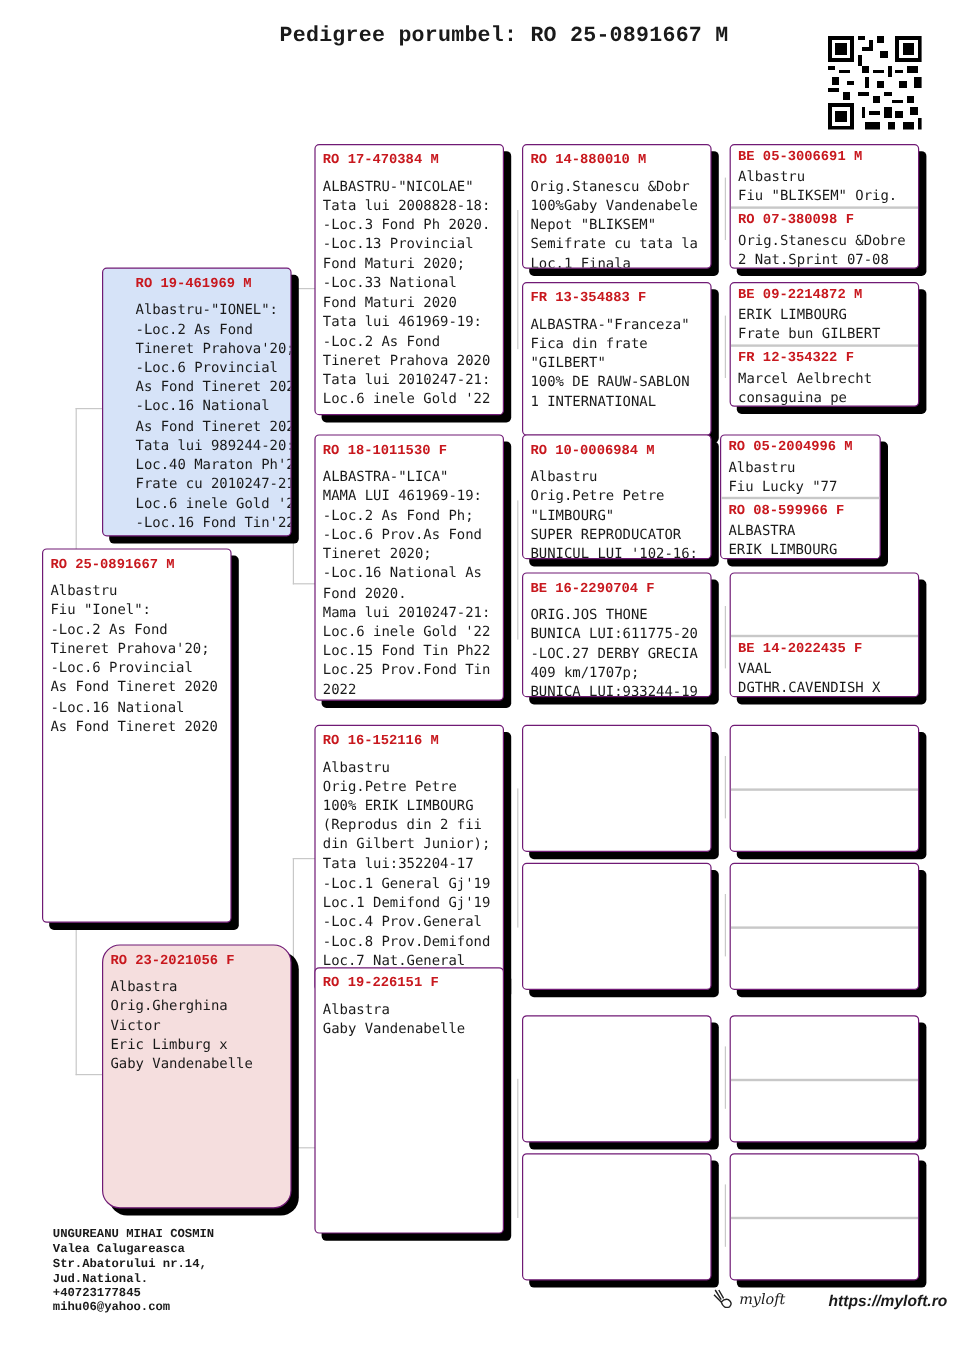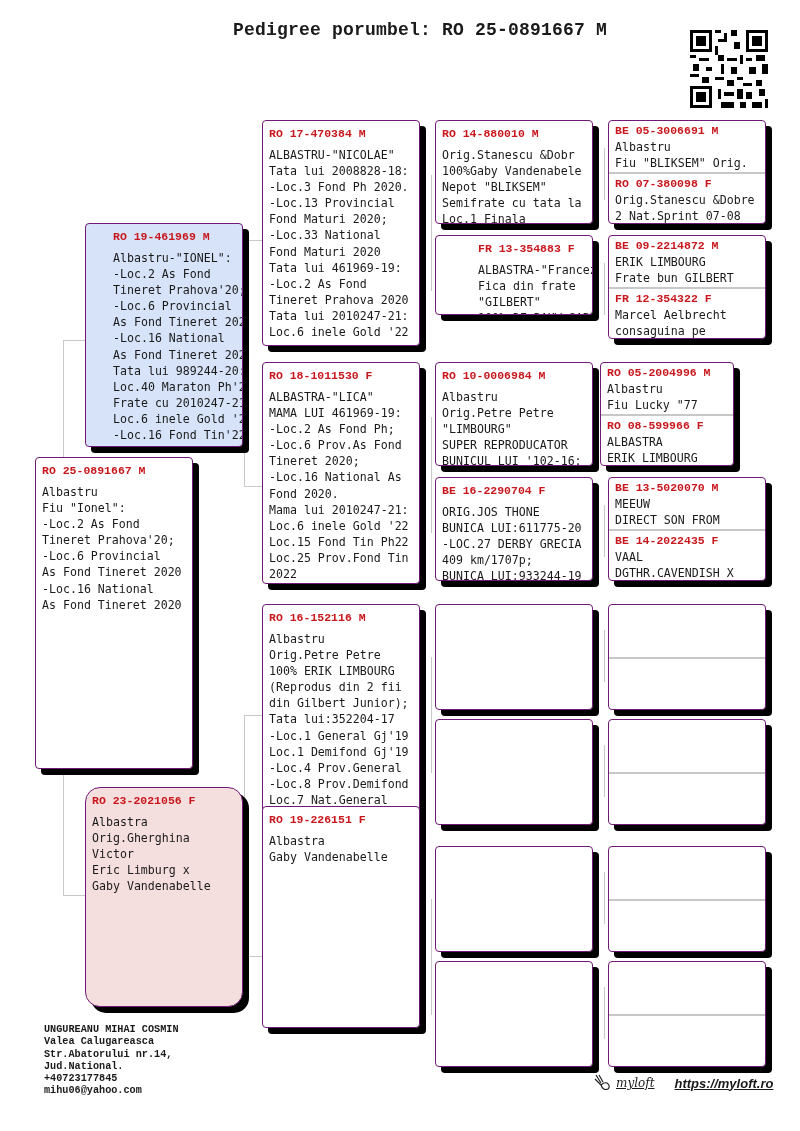--- a/index.html
+++ b/index.html
@@ -15,21 +15,21 @@
   .ring { color:#c8181e; font-weight:bold; font-family:"Liberation Mono", monospace;
           font-size:11.5px; padding:6px 6px 0 6px; white-space:nowrap; }
   .txt { font-size:11.6px; line-height:16.1px; padding:7px 6px 0 6px; white-space:pre; }
   .split .half { position:absolute; left:0; right:0; height:50%; overflow:hidden; }
   .split .half.bottom { top:50%; border-top:2px solid #c8c8c8; }
   .split .half .ring { padding-top:3px; }
   .split .half .txt { padding-top:3px; line-height:15.5px; }
   .conn { position:absolute; border-color:#c8c8c8; border-style:solid; border-width:0; }
   .footer-addr { position:absolute; left:44px; top:1024px; font-family:"Liberation Mono", monospace;
                  font-weight:bold; font-size:10.2px; line-height:12.3px; white-space:pre; }
-  .brand { position:absolute; left:593px; top:1073px; display:flex; align-items:center; gap:20px;text-decoration:underline; }
+  .brand { position:absolute; left:593px; top:1073px; display:flex; align-items:center; gap:36px; }
   .brand-logo { font-family:"DejaVu Serif", serif; font-style:italic; font-size:12px; display:flex; align-items:center; gap:3px; }
   .brand-url { font-family:"Liberation Sans", sans-serif; font-weight:bold; font-style:italic; font-size:13px; }
 </style>
 </head>
 <body>
 
 <div class="title">Pedigree porumbel: RO 25-0891667 M</div>
 
 <svg class="qr" viewBox="0 0 25 25" shape-rendering="crispEdges">
   <rect x="0" y="0" width="25" height="25" fill="#fff"></rect>
@@ -179,21 +179,21 @@
 <div class="conn" style="left:431px;top:899px;width:4px;height:116px;border-left-width:1px;"></div>
 
 <div class="box" style="left:435px;top:120px;width:158px;height:104px;">
   <div class="ring">RO 14-880010 M</div>
   <div class="txt">Orig.Stanescu &amp;Dobr
 100%Gaby Vandenabele
 Nepot "BLIKSEM"
 Semifrate cu tata la
 Loc.1 Finala</div>
 </div>
-<div class="box" style="left:435px;top:235px;width:158px;height:80px;padding-left:36px;">
+<div class="box" style="left:435px;top:235px;width:158px;height:128px;">
   <div class="ring">FR 13-354883 F</div>
   <div class="txt">ALBASTRA-"Franceza"
 Fica din frate
 "GILBERT"
 100% DE RAUW-SABLON
 1 INTERNATIONAL</div>
 </div>
 <div class="box" style="left:435px;top:362px;width:158px;height:104px;">
   <div class="ring">RO 10-0006984 M</div>
   <div class="txt">Albastru
@@ -262,25 +262,20 @@
     <div class="txt">Albastru
 Fiu Lucky "77</div>
   </div>
   <div class="half bottom">
     <div class="ring">RO 08-599966 F</div>
     <div class="txt">ALBASTRA
 ERIK LIMBOURG</div>
   </div>
 </div>
 <div class="box split" style="left:608px;top:477px;width:158px;height:104px;">
-  <div class="half top">
-    <div class="ring">BE 13-5020070 M</div>
-    <div class="txt">MEEUW
-DIRECT SON FROM</div>
-  </div>
   <div class="half bottom">
     <div class="ring">BE 14-2022435 F</div>
     <div class="txt">VAAL
 DGTHR.CAVENDISH X</div>
   </div>
 </div>
 <div class="box split" style="left:608px;top:604px;width:158px;height:106px;">
   <div class="half top"></div>
   <div class="half bottom"></div>
 </div>

